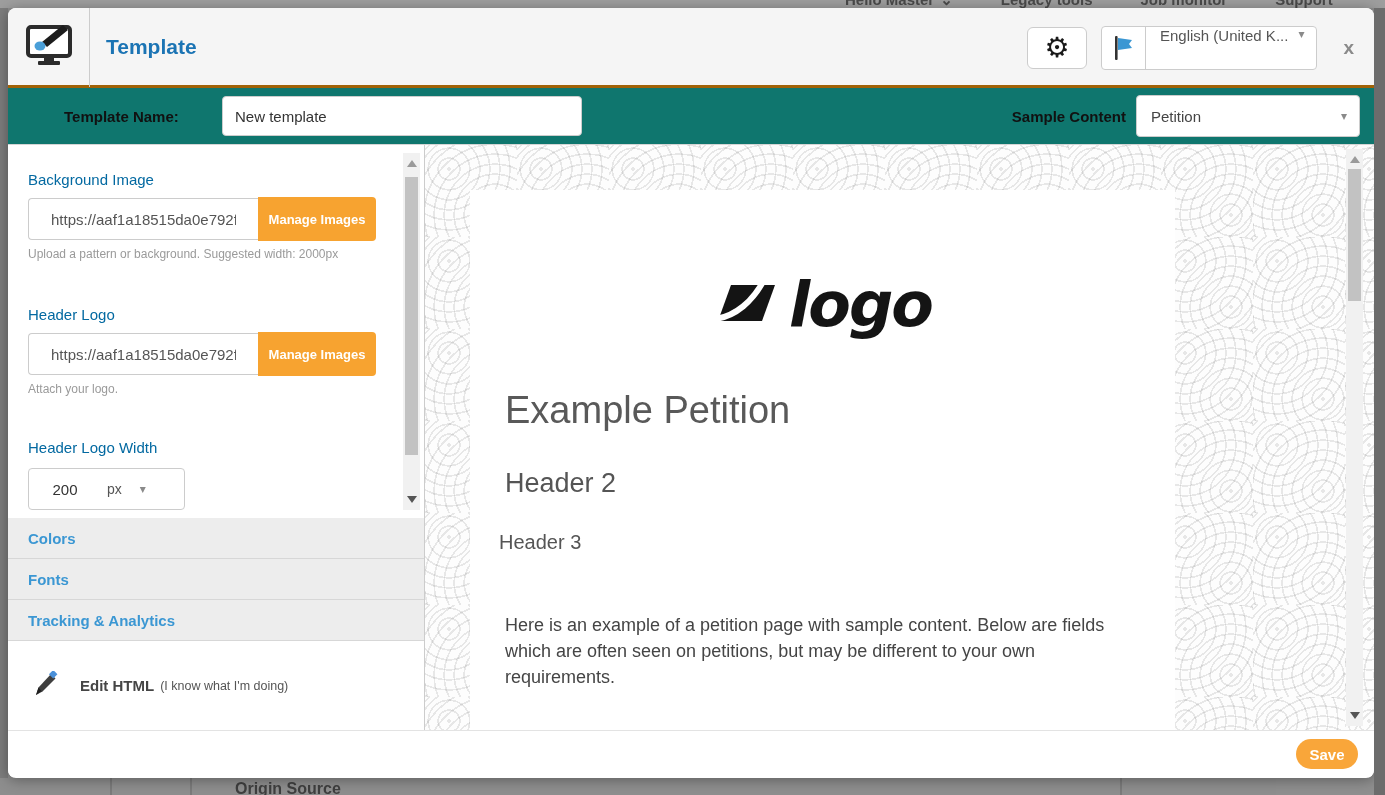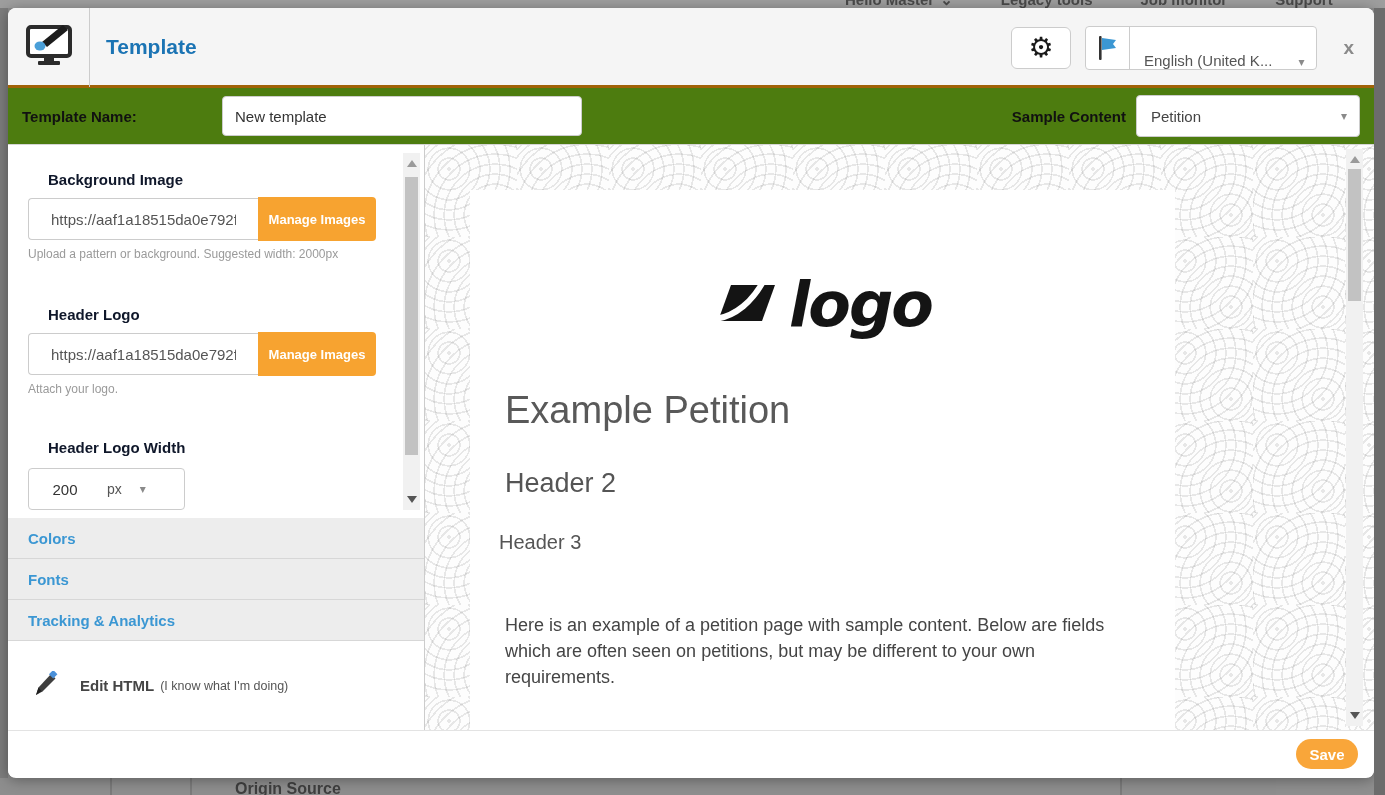--- a/index.html
+++ b/index.html
@@ -20,40 +20,40 @@
   .modal { position:absolute; left:8px; top:8px; width:1366px; height:770px; background:#fff; border-radius:8px; overflow:hidden; z-index:2; box-shadow:0 2px 14px rgba(0,0,0,.35); }
 
   
   .m-header { position:relative; height:80px; background:#f5f5f5; border-bottom:3px solid #a16207; display:flex; align-items:center; }
   .app-icon-box { width:82px; height:80px; display:flex; align-items:center; justify-content:center; border-right:1px solid #ccc; }
   .m-title { font-size:21px; font-weight:bold; color:#1b74b4; margin-left:16px; }
   .hdr-right { position:absolute; right:14px; top:0; height:80px; display:flex; align-items:center; gap:14px; }
   .gear-btn { width:60px; height:42px; background:#fff; border:1px solid #ccc; border-radius:6px; display:flex; align-items:center; justify-content:center; font-size:28px; color:#1a1a1a; cursor:pointer; line-height:1; }
   .lang-ctl { display:flex; align-items:stretch; height:44px; background:#fff; border:1px solid #ccc; border-radius:4px; overflow:hidden; cursor:pointer; }
   .lang-flag { width:44px; display:flex; align-items:center; justify-content:center; border-right:1px solid #ccc; }
-  .lang-text { display:flex; align-items:flex-end; gap:26px; padding:0 12px 0 14px; font-size:15px; color:#555; }
+  .lang-text { display:flex; align-items:flex-start; gap:10px; padding:0 12px 0 14px; font-size:15px; color:#555; }
   .caret { color:#8a8a8a; font-size:12px; }
   .close-x { font-size:19px; font-weight:bold; color:#8a8a8a; cursor:pointer; padding:0 6px; margin-left:6px; }
 
   
-  .name-row { position:relative; height:57px; background:#4d7c0f; border-bottom:1px solid #d5d5d5; display:flex; align-items:center; }
+  .name-row { position:relative; height:57px; background:#0f766e; border-bottom:1px solid #d5d5d5; display:flex; align-items:center;padding-left:42px; }
   .name-label { font-size:15px; font-weight:bold; color:#111; margin-left:14px; }
   .name-input { position:absolute; left:214px; width:360px; height:40px; border:1px solid #ccc; border-radius:4px; padding:0 12px; font-size:15px; color:#333; font-family:"Liberation Sans",sans-serif; background:#fff; }
   .sample-wrap { position:absolute; right:14px; display:flex; align-items:center; gap:10px; }
   .sample-label { font-size:15px; font-weight:bold; color:#111; }
   .sample-dd { width:224px; height:42px; background:#fff; border:1px solid #ccc; border-radius:4px; display:flex; align-items:center; justify-content:space-between; padding:0 12px 0 14px; font-size:15px; color:#444; cursor:pointer; }
 
   
   .m-body { position:relative; height:585px; display:flex; }
   .sidebar { width:417px; height:585px; border-right:1px solid #ccc; background:#fff; display:flex; flex-direction:column; }
   .acc-head { height:41px; background:#ededed; border-bottom:1px solid #d7d7d7; display:flex; align-items:center; padding-left:20px; font-size:15px; font-weight:bold; color:#3b97d3; cursor:pointer; flex:0 0 auto; }
   .acc-head.first { border-top:none; }
   .panel { position:relative; height:373px; background:#fff; overflow:hidden; flex:0 0 auto; }
   .panel-inner { padding:26px 48px 0 20px; }
-  .fld-label { font-size:15px; font-weight:bold; color:#0f172a;margin-left:20px; }
+  .fld-label { font-size:15px; font-weight:normal; color:#0369a1; }
   .inp-group { display:flex; margin-top:10px; align-items:stretch; }
   .url-input { width:230px; height:42px; border:1px solid #ccc; border-right:none; border-radius:4px 0 0 4px; padding:0 22px; font-size:15px; color:#555; font-family:"Liberation Sans",sans-serif; }
   .manage-btn { width:135px; height:44px; margin-top:-1px; background:#f7a330; border:none; border-radius:0 4px 4px 0; color:#fff; font-size:13px; font-weight:bold; cursor:pointer; font-family:"Liberation Sans",sans-serif; }
   .help-text { margin-top:6px; font-size:12px; line-height:1.25; color:#9a9a9a; max-width:350px; }
   .gap1 { height:44px; } .gap2 { height:42px; }
   .width-ctl { margin-top:12px; width:157px; height:42px; border:1px solid #ccc; border-radius:4px; display:flex; align-items:center; background:#fff; cursor:pointer; }
   .width-val { width:72px; text-align:center; font-size:15px; color:#333; }
   .width-unit { font-size:14px; color:#555; margin-left:6px; }
   .width-caret { margin-left:18px; }
 

